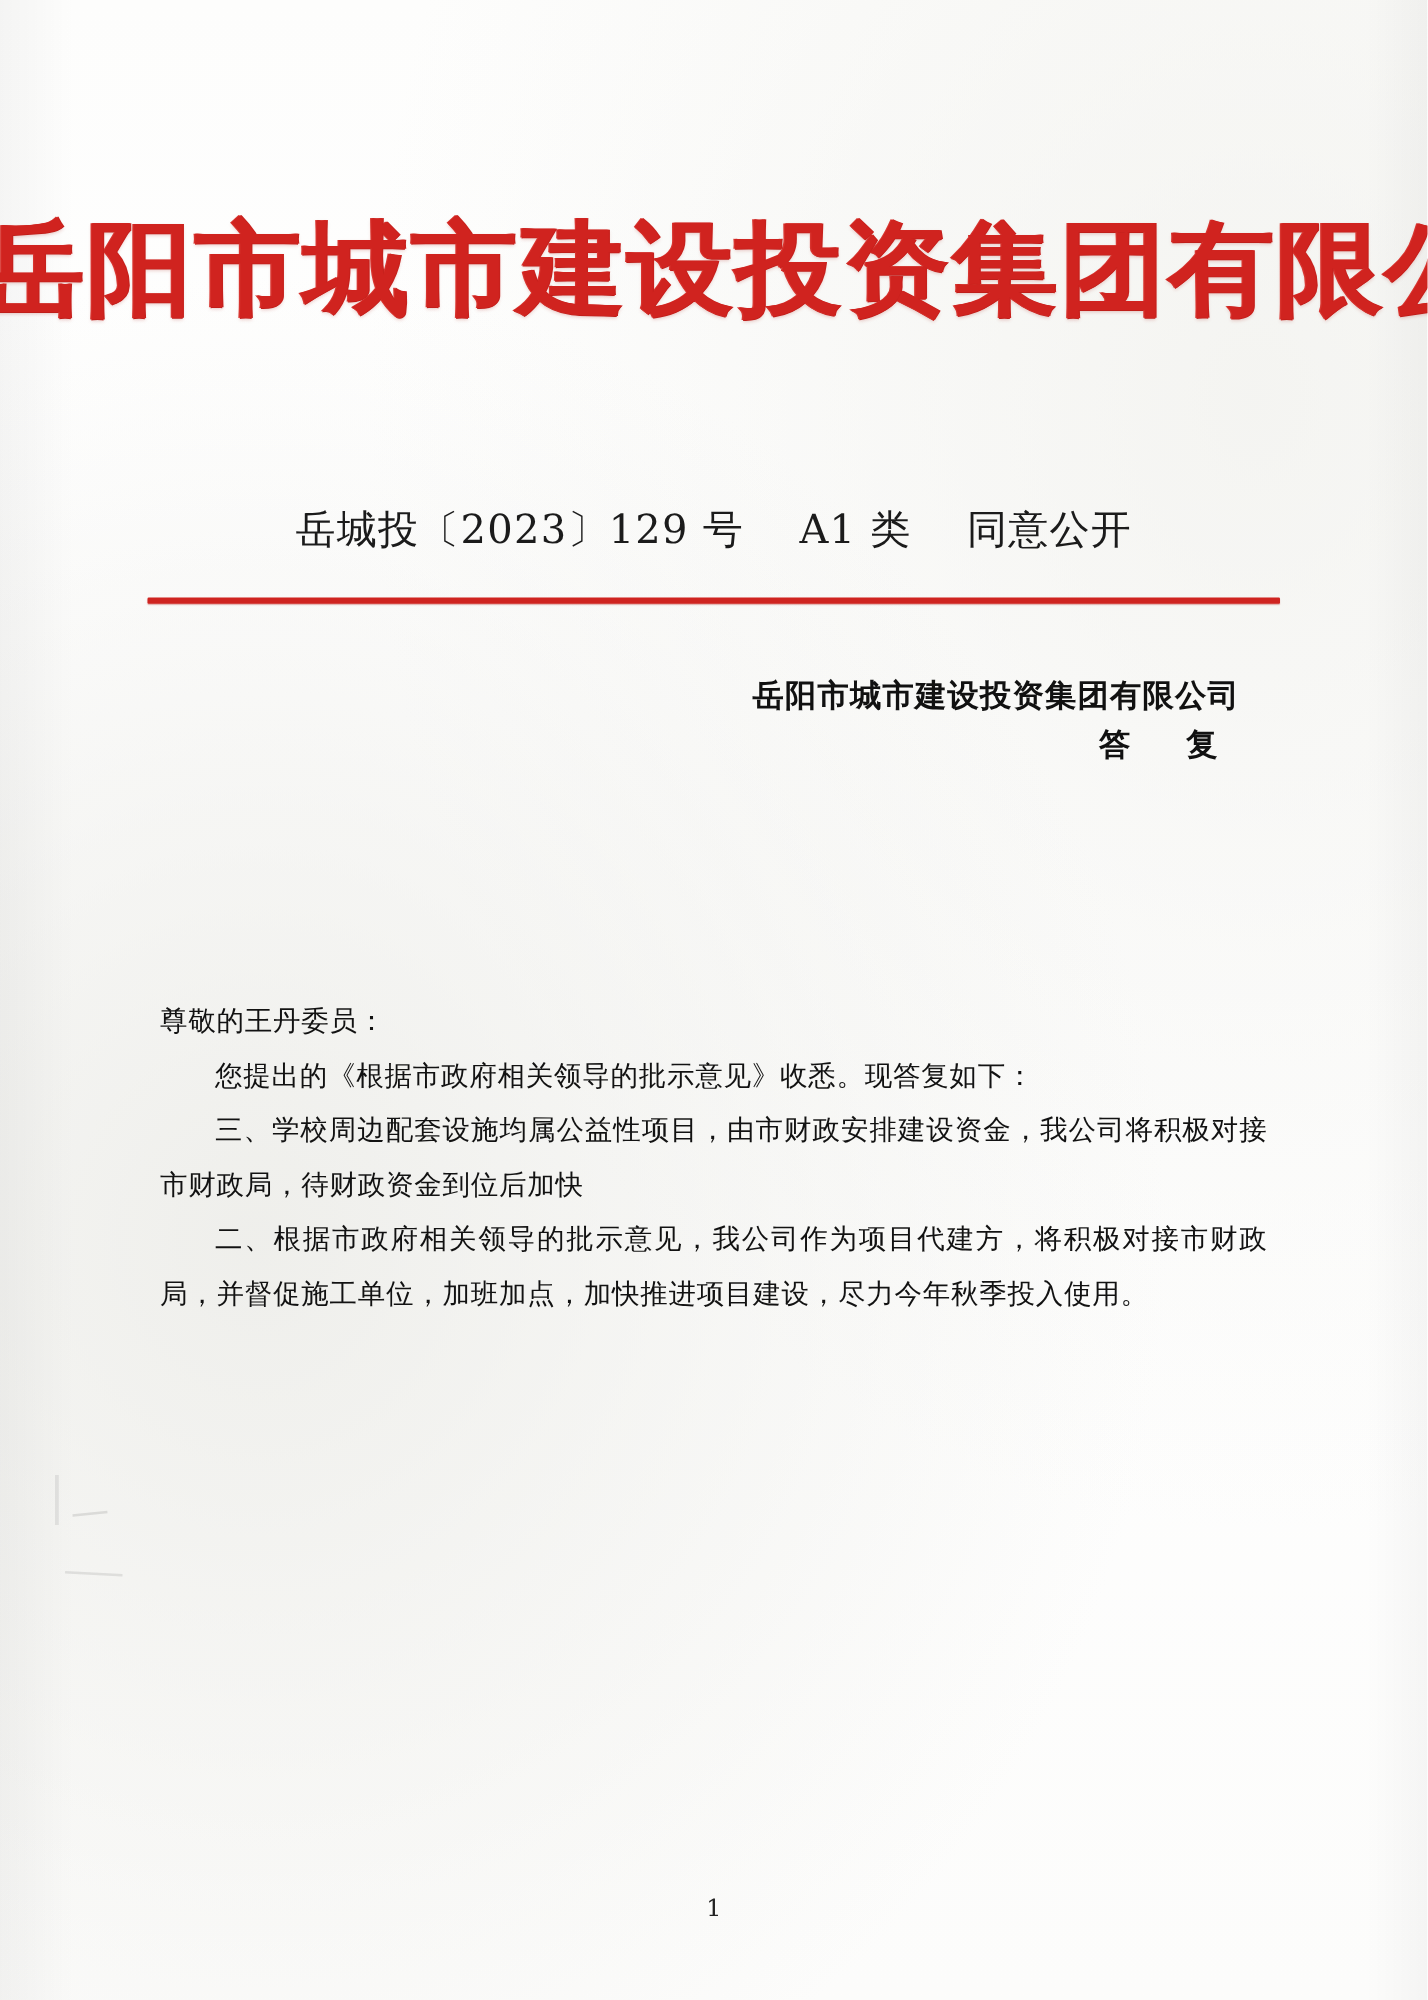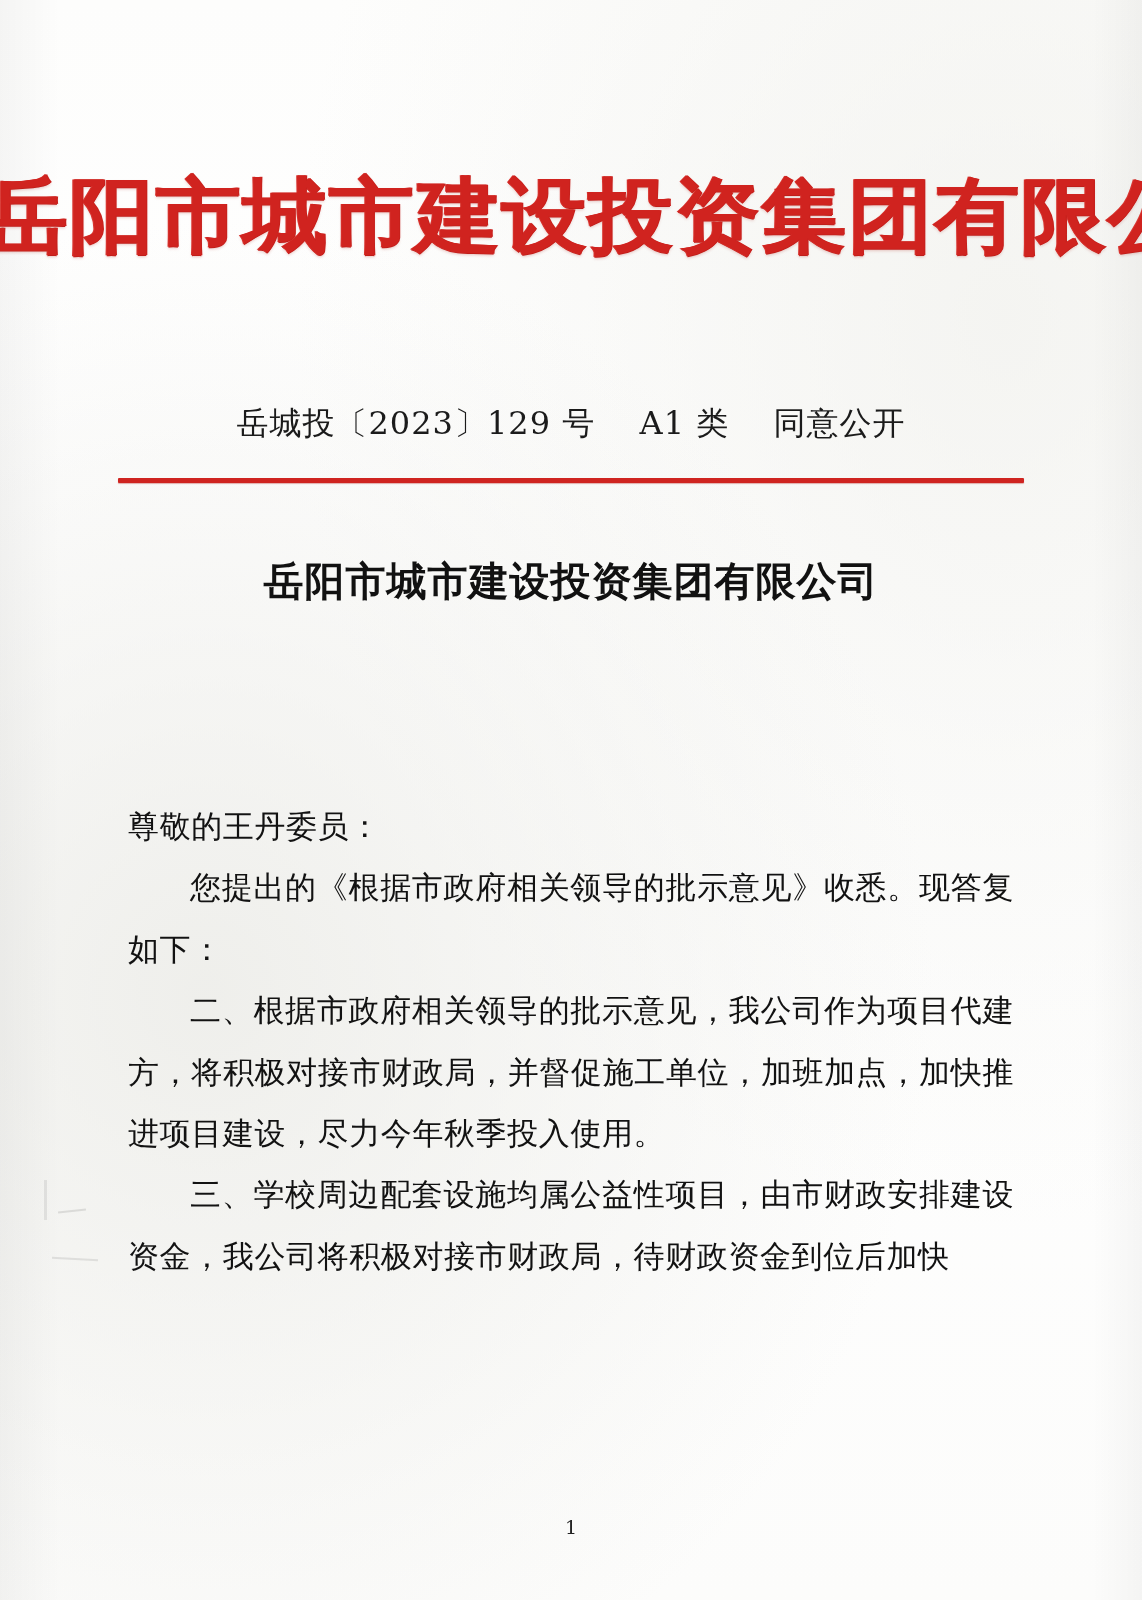--- a/index.html
+++ b/index.html
@@ -87,39 +87,38 @@
     border-radius: 1px;
     box-shadow: 0 1px 1px rgba(180,35,30,0.35);
   }
 
   
   .title {
     position: absolute;
     left: 150px;
     right: 150px;
     top: 538px;
-    text-align: center;
+    text-align: right;
     font-family: "DejaVu Sans", "Liberation Sans", sans-serif;
     font-weight: 700;
-    font-size: 40px;
+    font-size: 25px;
     line-height: 1.55;
     color: #111111;
     letter-spacing: 1px;
-    margin-top: 12px;
   }
   .title .line2 { letter-spacing: 0.5px; }
   .title .line3 { letter-spacing: 18px; padding-left: 18px; }
 
   
   .body {
     position: absolute;
     left: 128px;
     right: 128px;
     top: 796px;
-    font-size: 31px;
+    font-size: 22px;
     line-height: 1.98;
     color: #121212;
     letter-spacing: 0.6px;
     text-align: justify;
     font-family: "DejaVu Serif", "Liberation Serif", serif;
   }
   .body p { margin: 0; }
   .body p.indent { text-indent: 2em; }
 
   
@@ -157,27 +156,28 @@
     <span class="gap"></span>
     <span>A1 类</span>
     <span class="gap"></span>
     <span>同意公开</span>
   </div>
 
   <div class="redline"></div>
 
   <div class="title">
     <div class="line1">岳阳市城市建设投资集团有限公司</div>
+    <div class="line3">答 复</div>
   </div>
 
   <div class="body">
     <p>尊敬的王丹委员：</p>
     <p class="indent">您提出的《根据市政府相关领导的批示意见》收悉。现答复如下：</p>
+    <p class="indent">三、学校周边配套设施均属公益性项目，由市财政安排建设资金，我公司将积极对接市财政局，待财政资金到位后加快</p>
     <p class="indent">二、根据市政府相关领导的批示意见，我公司作为项目代建方，将积极对接市财政局，并督促施工单位，加班加点，加快推进项目建设，尽力今年秋季投入使用。</p>
-    <p class="indent">三、学校周边配套设施均属公益性项目，由市财政安排建设资金，我公司将积极对接市财政局，待财政资金到位后加快</p>
   </div>
 
   <div class="pagenum">1</div>
 
   <div class="smudge s1"></div>
   <div class="smudge s2"></div>
   <div class="smudge s3"></div>
 
 </div>
 

